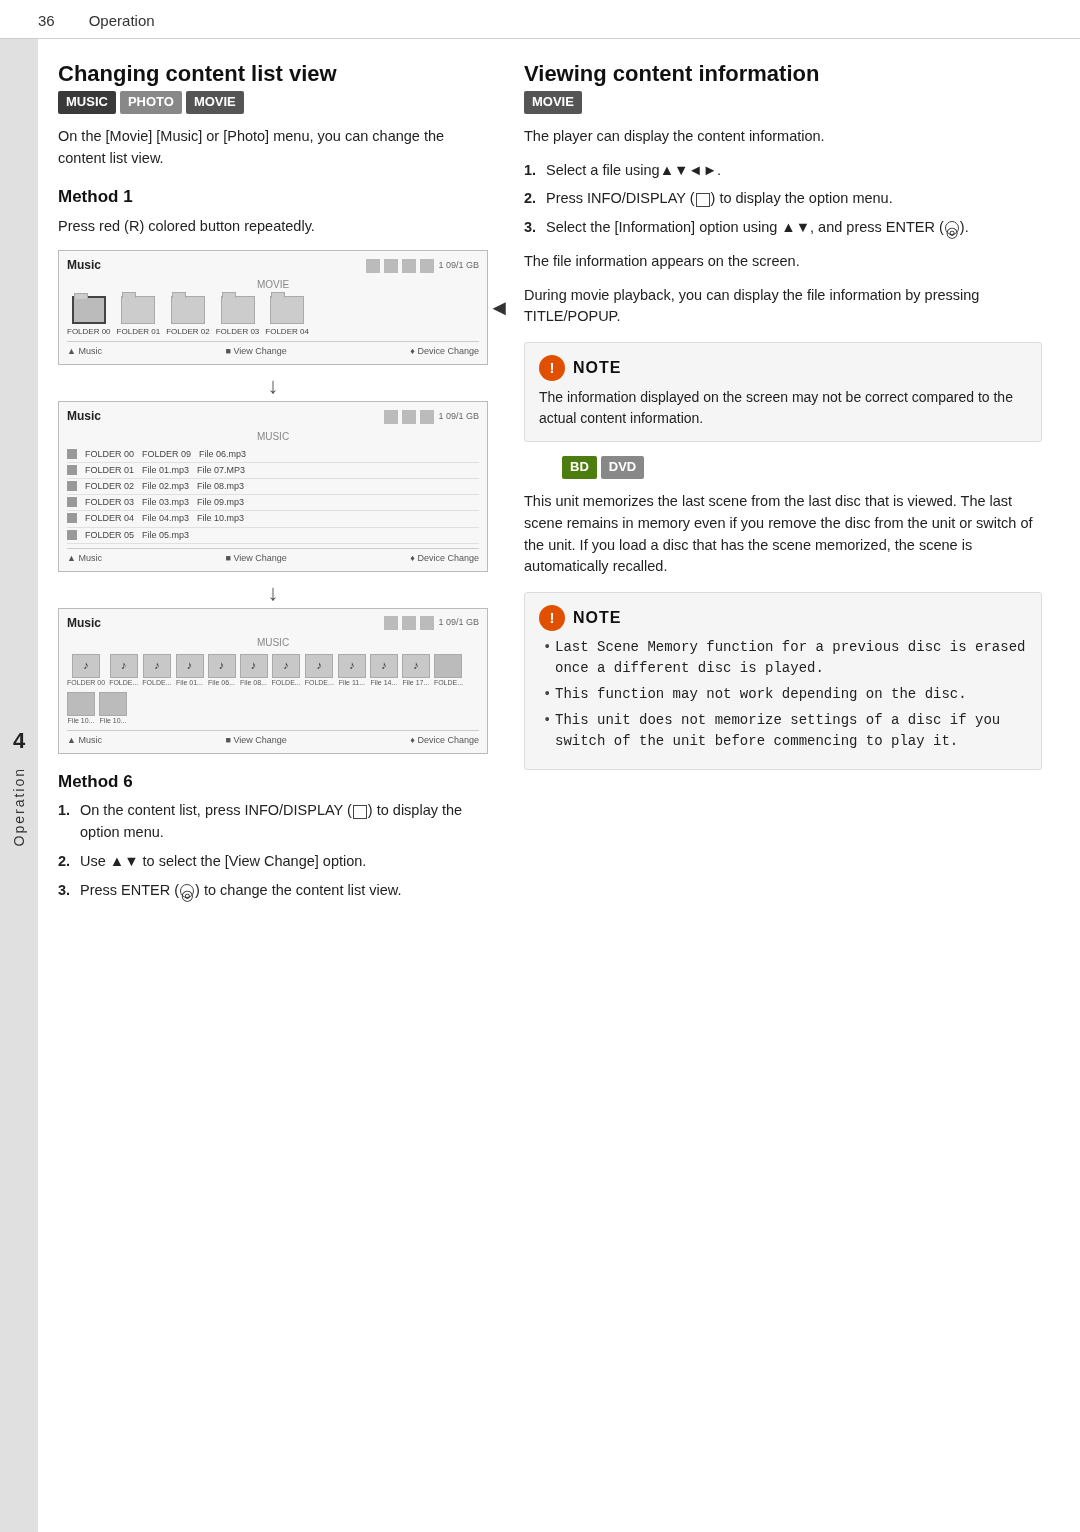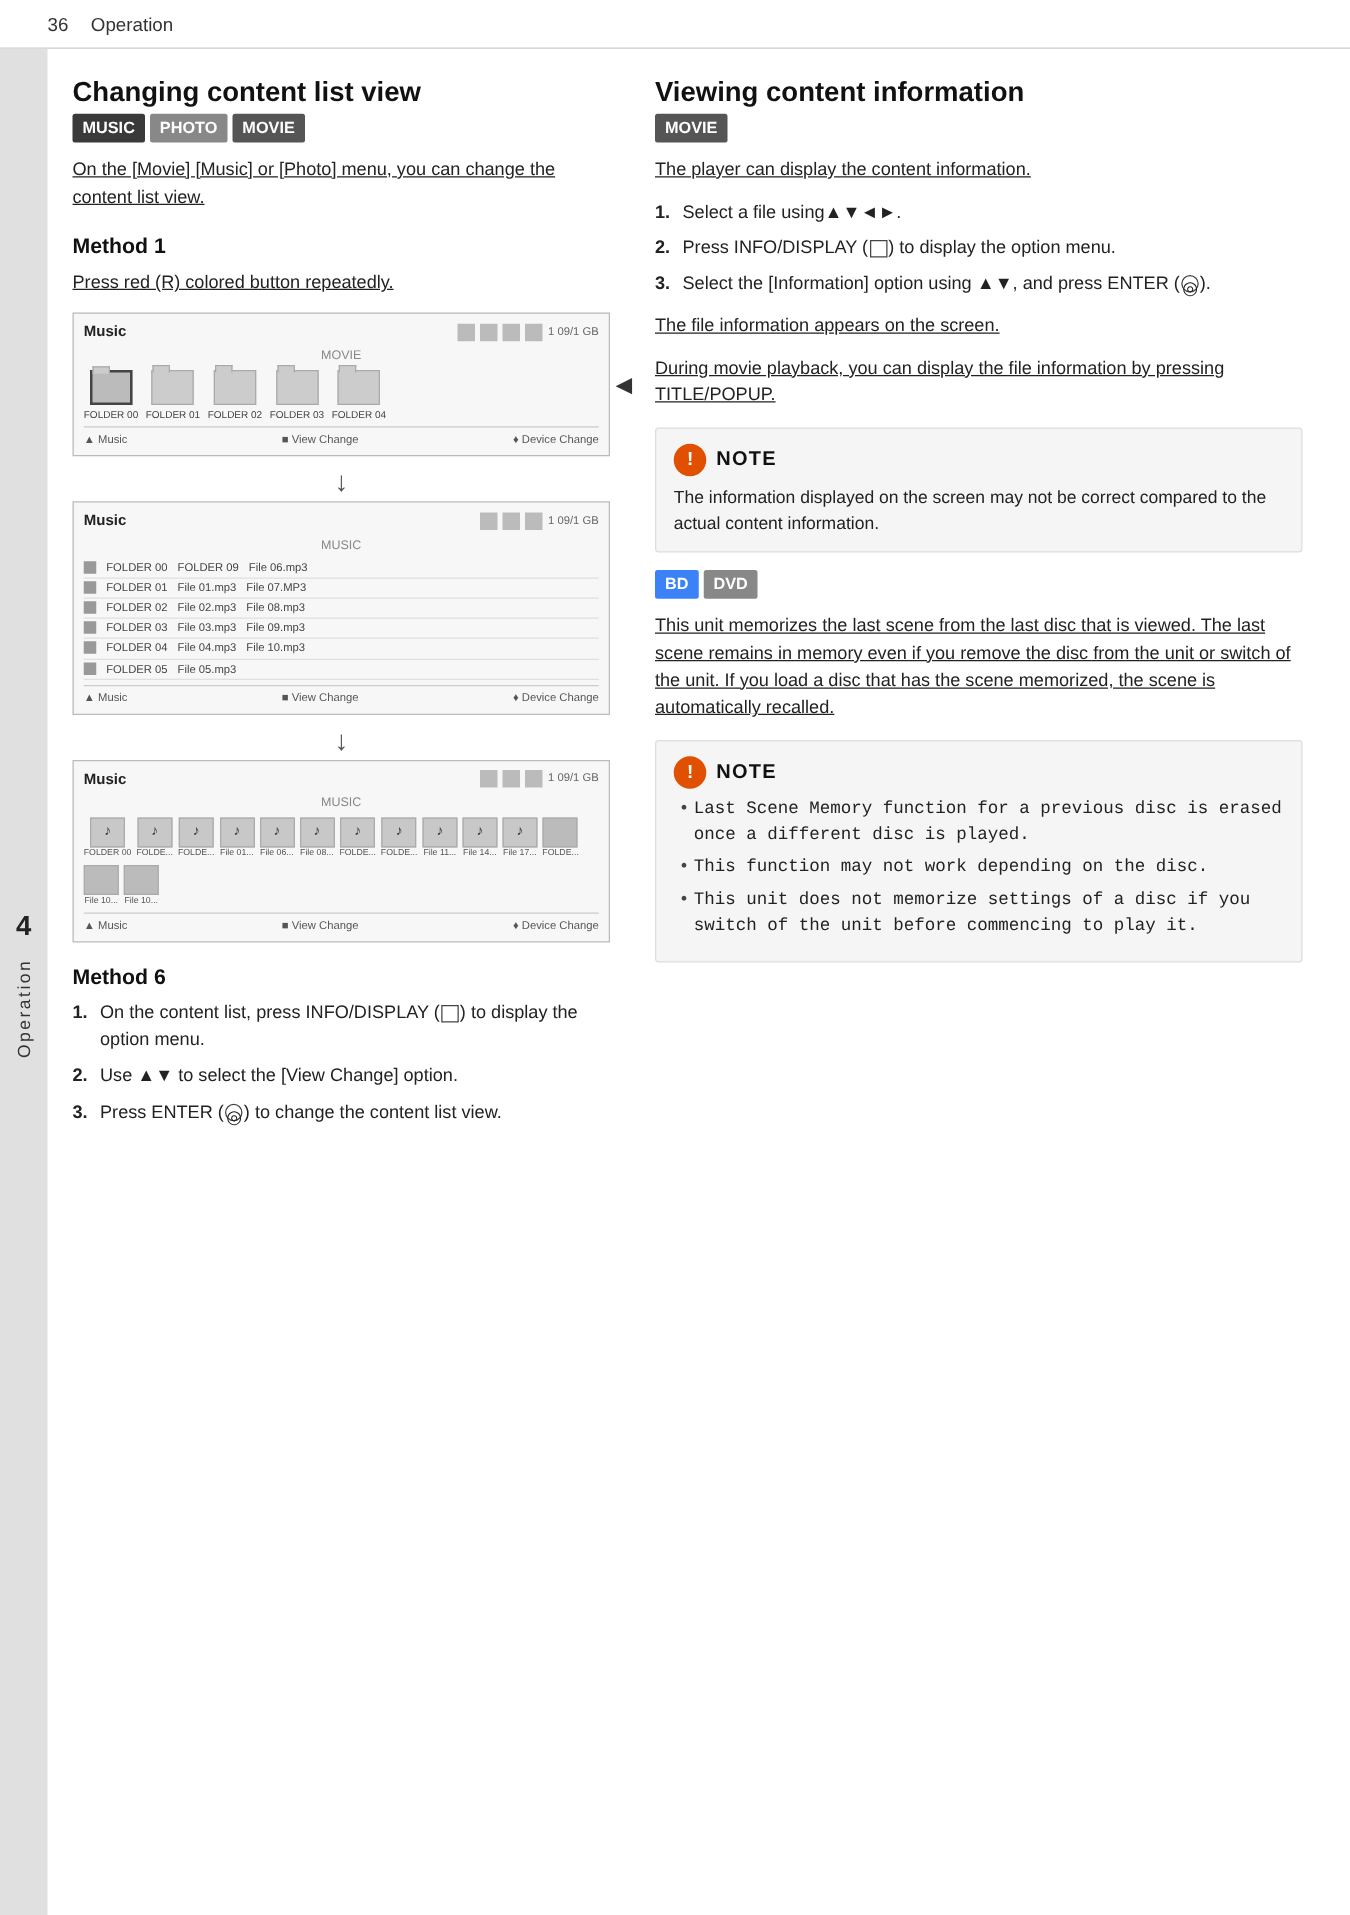--- a/index.html
+++ b/index.html
@@ -18,21 +18,21 @@
       background: #fff;
       display: flex;
       flex-direction: column;
     }
     
     .page-header {
       display: flex;
       align-items: center;
       padding: 10px 38px 6px 38px;
       border-bottom: 1.5px solid #ccc;
-      gap: 0;
+      gap: 16px;
     }
     .page-number {
       font-size: 15px;
       color: #333;
       margin-right: 18px;
       font-weight: normal;
     }
     .header-title {
       font-size: 15px;
       color: #333;
@@ -99,29 +99,28 @@
     .tag {
       padding: 2px 8px;
       font-size: 13px;
       font-weight: bold;
       color: #fff;
       border-radius: 2px;
     }
     .tag-music { background: #3a3a3a; }
     .tag-photo { background: #888; }
     .tag-movie { background: #555; }
-    .tag-bd { background: #3b82f6; }
+    .tag-bd { background: #4d7c0f; margin-left: 38px; }
     .tag-dvd { background: #888; }
     
     .body-text {
       font-size: 14.5px;
       color: #222;
       margin-bottom: 12px;
       line-height: 1.5;
-      text-decoration: underline;
     }
     
     .method-heading {
       font-size: 17px;
       font-weight: bold;
       color: #111;
       margin-bottom: 6px;
       margin-top: 16px;
     }
     

